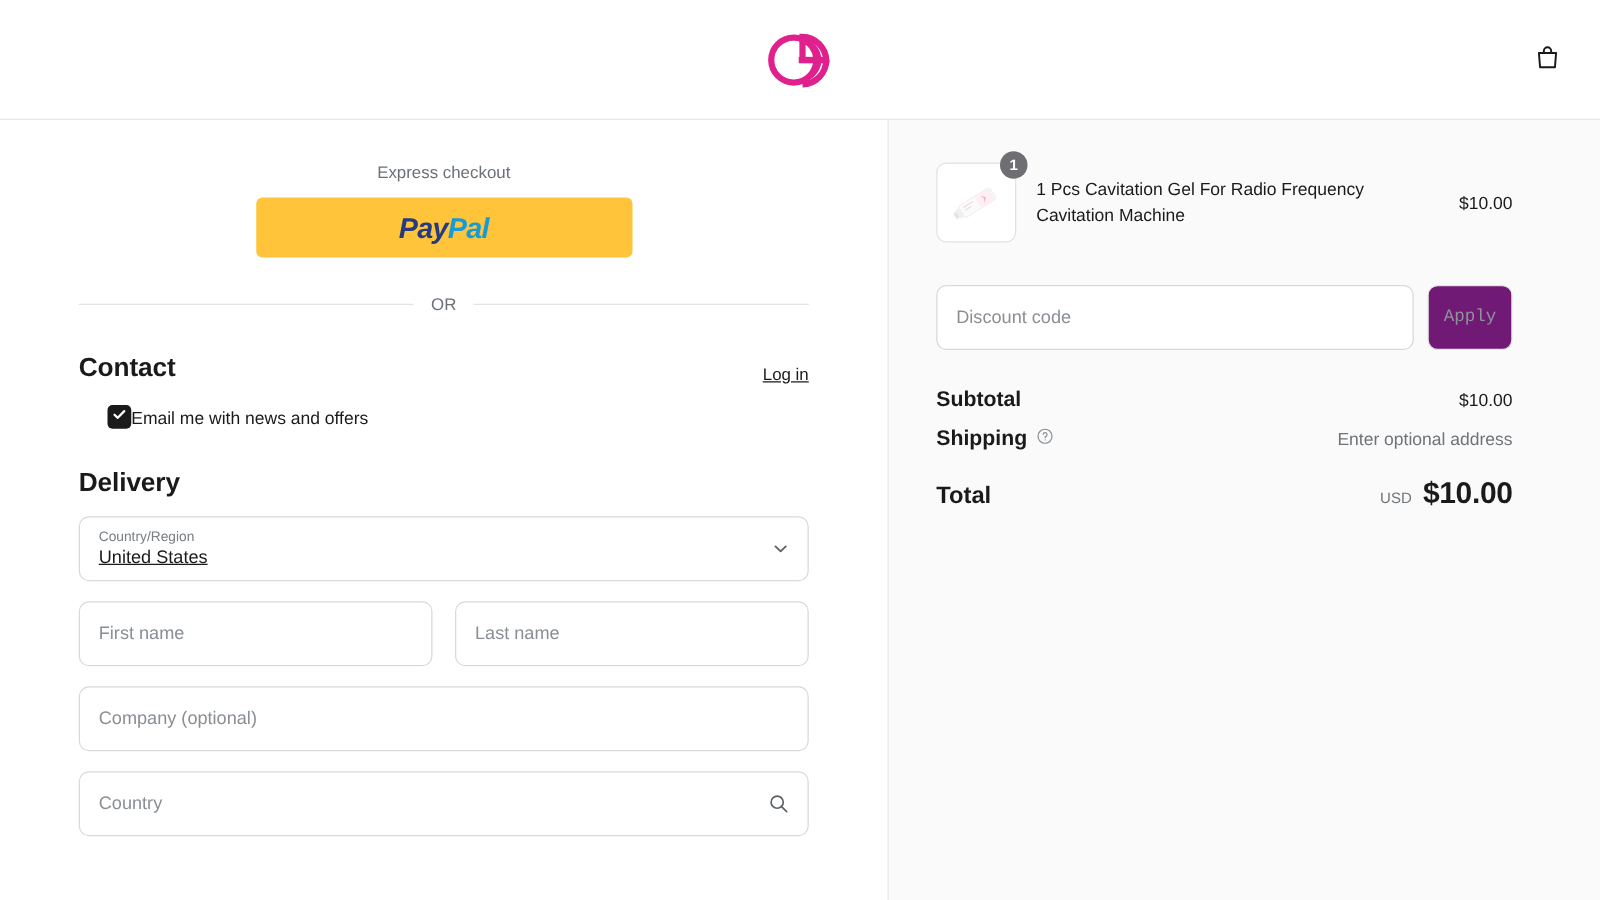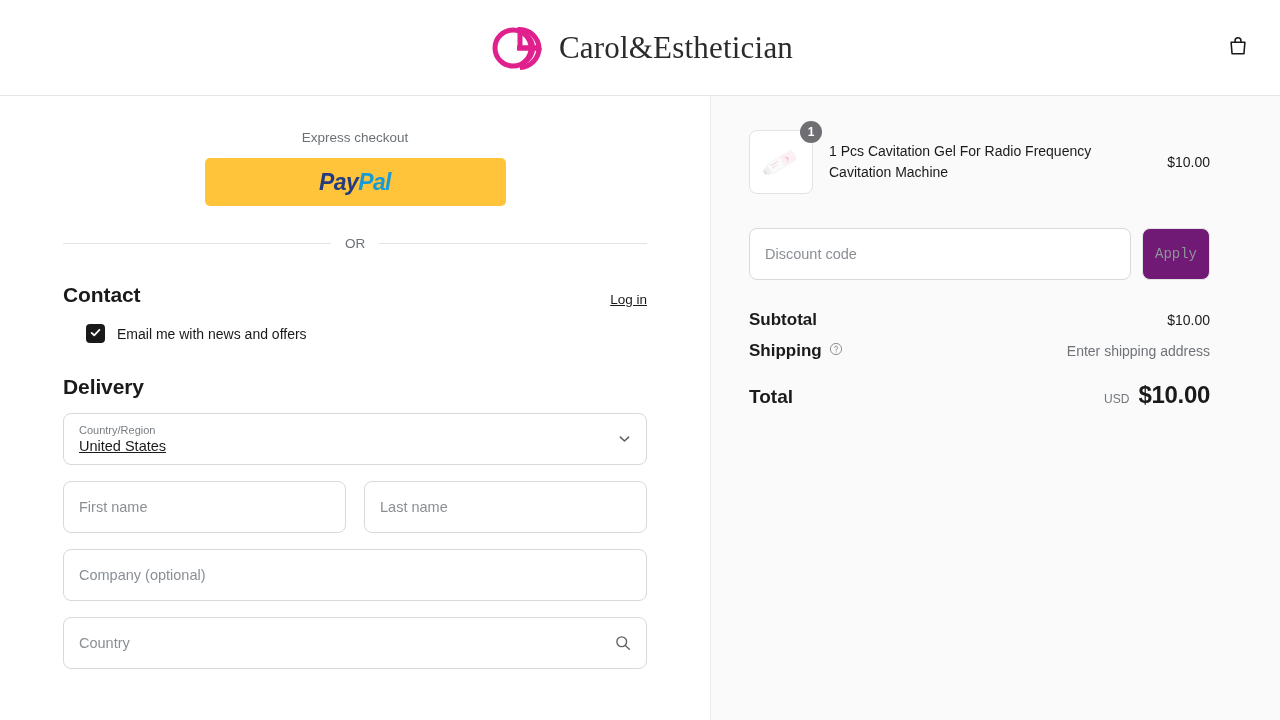--- a/index.html
+++ b/index.html
@@ -123,21 +123,21 @@
   }
   .select-field { flex-direction: column; align-items: flex-start; justify-content: center; }
   .select-label { font-size: 11px; color: #797e83; line-height: 14px; }
   .select-value { font-size: 14.5px; color: #1a1a1a; line-height: 19px; text-decoration: underline; }
 
   .row-2 { display: flex; gap: 18px; margin-top: 16px; }
   .row-2 > * { flex: 1; }
   .mt16 { margin-top: 16px; }
 
   
-  .check-row { display: flex; align-items: center; gap: 12px; margin-top: 17px; padding-left: 23px; }
+  .check-row { display: flex; align-items: center; margin-top: 17px; padding-left: 23px; }
   .checkbox {
     width: 19px; height: 19px; border-radius: 4px;
     background: #1a1a1a;
     display: flex; align-items: center; justify-content: center;
     cursor: pointer; flex: none;
   }
   .check-label { font-size: 14px; color: #1a1a1a; }
 
   
   .line-item { display: flex; align-items: center; gap: 16px; }
@@ -208,21 +208,20 @@
   <div class="brand">
     <span class="brand-mark">
       <svg viewBox="0 0 62 62" width="62" height="62" aria-hidden="true">
         <circle cx="26" cy="31" r="18" fill="none" stroke="#e0208c" stroke-width="5"></circle>
         <path d="M36 14 A18 18 0 0 1 36 48 L36 43 A13 13 0 0 0 36 19 Z" fill="#e0208c"></path>
         <path d="M33 12.5 A19.5 19.5 0 0 1 52 31 L33 31 Z" fill="none" stroke="#e0208c" stroke-width="5"></path>
         <rect x="30" y="28.5" width="22" height="5" fill="#e0208c"></rect>
         <path d="M52 31 A19.5 19.5 0 0 1 33 50.5" fill="none" stroke="#e0208c" stroke-width="5"></path>
       </svg>
     </span>
-    <span class="brand-name">Carol&amp;Esthetician</span>
   </div>
   <button class="cart-btn">
     <span>
       <svg viewBox="0 0 24 24" width="22" height="22" fill="none" stroke="#1a1a1a" stroke-width="1.7">
         <path d="M4.5 8h15l-1 12.5h-13z" stroke-linejoin="round"></path>
         <path d="M8.8 8V6.3a3.2 3.2 0 0 1 6.4 0V8" stroke-linecap="round"></path>
       </svg>
     </span>
   </button>
 </div>
@@ -340,21 +339,21 @@
         <div class="tr-label">
           <span>Shipping</span>
           <span>
             <svg viewBox="0 0 16 16" width="14" height="14" fill="none" stroke="#8a8f94" stroke-width="1.1">
               <circle cx="8" cy="8" r="6.4"></circle>
               <path d="M6.3 6.2a1.8 1.8 0 1 1 1.9 2.1v1" stroke-linecap="round"></path>
               <circle cx="8.2" cy="11.3" r="0.65" fill="#8a8f94" stroke="none"></circle>
             </svg>
           </span>
         </div>
-        <div class="tr-value muted">Enter shipping address</div>
+        <div class="tr-value muted">Enter optional address</div>
       </div>
 
       <div class="grand-row">
         <div class="grand-label">Total</div>
         <div class="grand-right">
           <span class="grand-cur">USD</span>
           <span class="grand-amount">$10.00</span>
         </div>
       </div>
     </div>

